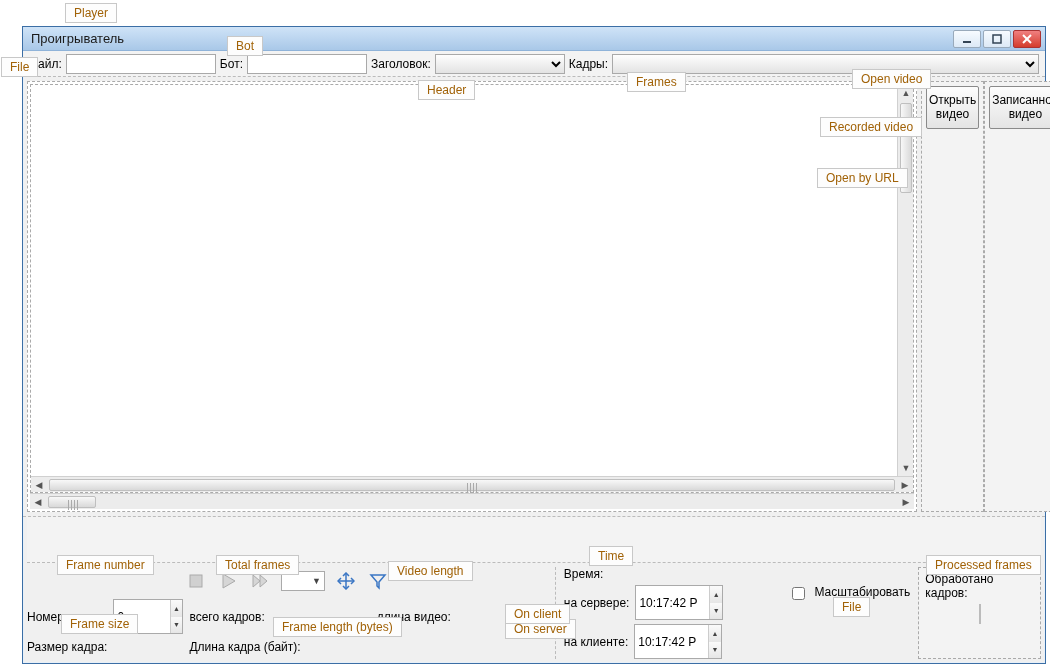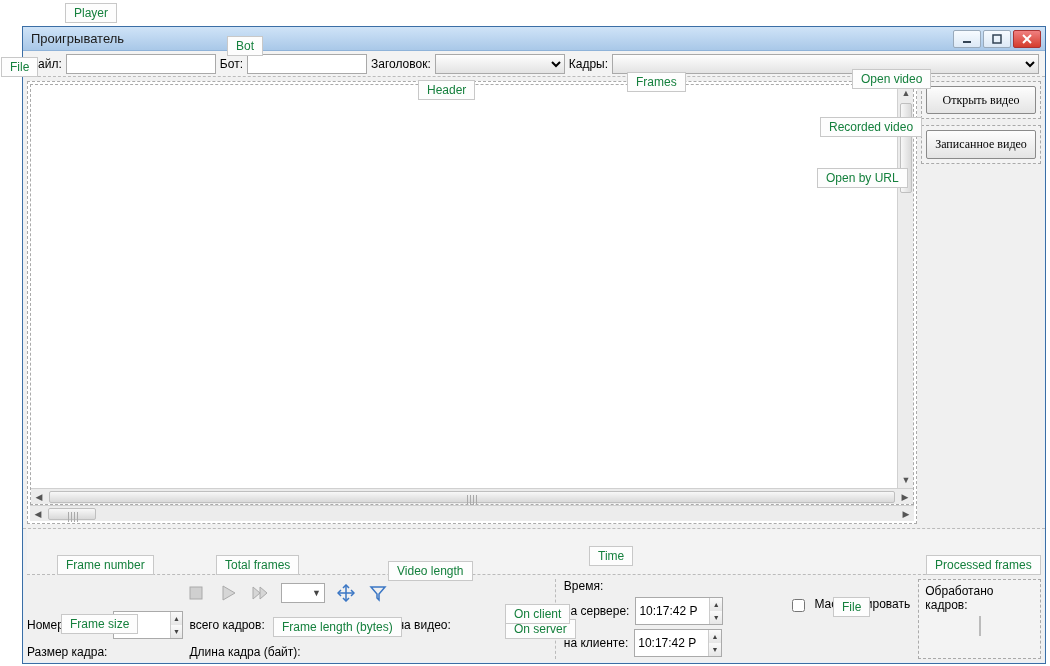--- a/index.html
+++ b/index.html
@@ -13,21 +13,21 @@
     position: relative;
   }
 
   
   .tag {
     position: absolute;
     background: #fdfdfd;
     border: 1px solid #c8c8c8;
     padding: 2px 8px;
     font-size: 12px;
-    color: #15803d;
+    color: #a16207;
     z-index: 50;
     white-space: nowrap;
   }
 
   
   .window {
     position: absolute;
     left: 22px; top: 26px;
     width: 1024px; height: 638px;
     border: 1px solid #3b6ea5;
@@ -148,23 +148,21 @@
   .sbar-v .track { flex:1; position:relative; }
   .sbar-v .thumb {
     position:absolute; top:2px; left:2px; width:12px; height:90px;
     background: linear-gradient(90deg,#f8f8f8,#d9d9d9);
     border:1px solid #bfbfbf; border-radius:2px;
   }
 
   
   .side-col {
     width: 120px;
-    display:flex; flex-direction:column;
-    gap:6px;
-    font-family:Liberation Serif, serif;
+    display:flex; 
   }
   .panelbox {
     border:1px dashed #aaa;
     padding:4px;
     background:#f3f3f3;
   }
   .btn {
     display:block;
     width:100%;
     border:1px solid #8a8a8a;
@@ -215,21 +213,21 @@
   }
   .dd .arr{font-size:9px;color:#444;margin-left:auto;padding-right:3px;}
   .info-rows {
     display:grid;
     grid-template-columns: auto 70px auto 100px auto 90px;
     column-gap:6px; row-gap:6px;
     align-items:center;
   }
   .info-rows label{white-space:nowrap;}
   .spin {
-    display:flex; border:1px solid #aaa;background:#fff;height:28px;align-items:stretch;
+    display:flex; border:1px solid #aaa;background:#fff;height:35px;align-items:stretch;
   }
   .spin input{border:none;width:100%;padding:1px 3px;font:inherit;}
   .spin .ud{width:16px;display:flex;flex-direction:column;border-left:1px solid #ccc;}
   .spin .ud span{flex:1;display:flex;align-items:center;justify-content:center;font-size:7px;color:#444;background:linear-gradient(#fafafa,#e6e6e6);}
 
   .time-col {
     width:260px;
     border-left:1px dashed #bbb;
     padding-left:8px;
     display:flex;flex-direction:column;gap:4px;

